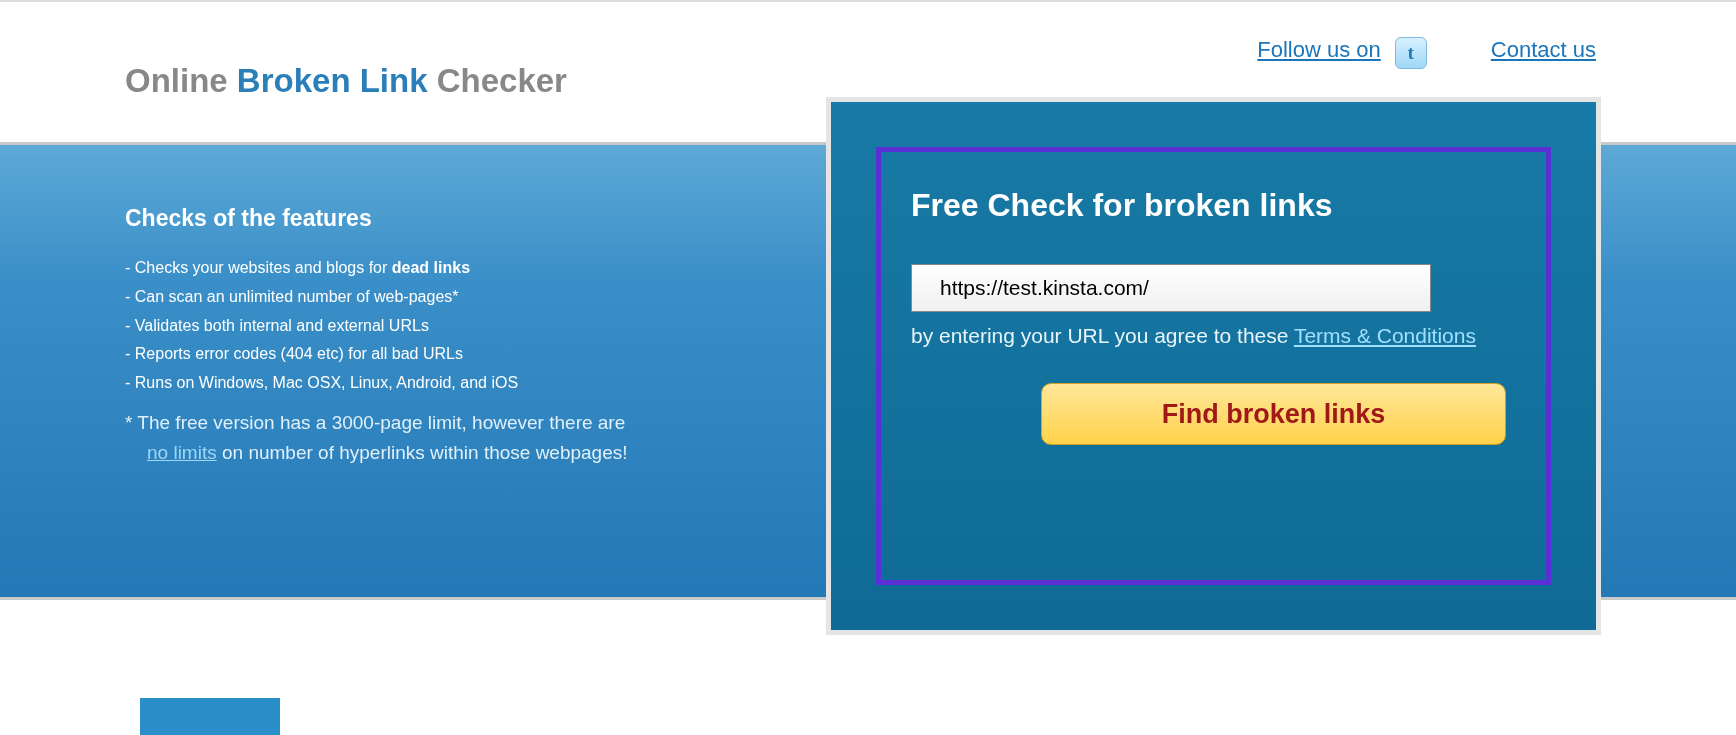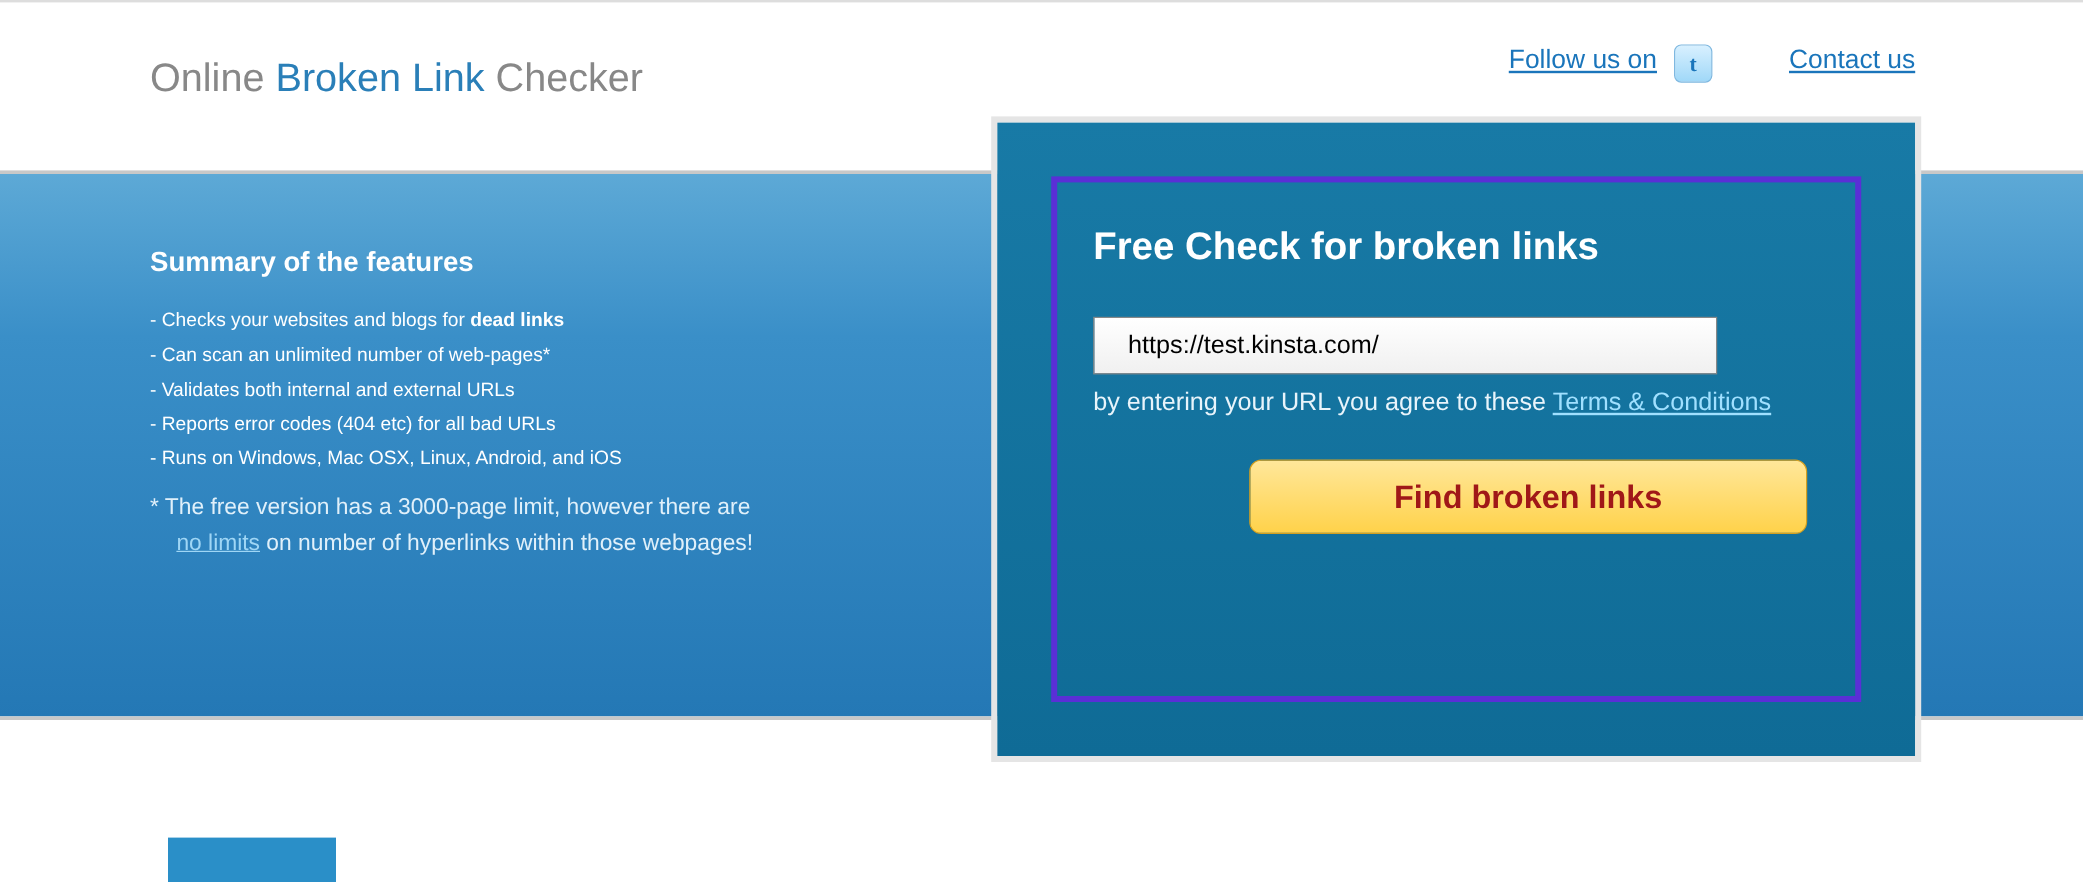--- a/index.html
+++ b/index.html
@@ -12,23 +12,23 @@
     position: relative;
     border-top: 2px solid #ddd;
   }
   .header {
     position: relative;
     height: 140px;
   }
   .logo {
     position: absolute;
     left: 125px;
-    top: 44px;
+    top: 60px;
     font-size: 33px;
-    font-weight: normal;
+    font-weight: bold;
   }
   .logo .gray { color: #888; }
   .logo .blue { color: #2a7fb8; }
   .top-links {
     position: absolute;
     right: 140px;
     top: 35px;
     font-size: 22px;
     display: flex;
     align-items: flex-start;
@@ -168,21 +168,21 @@
   </div>
   <div class="top-links">
     <a href="#">Follow us on</a>
     <span class="tw-icon">t</span>
     <a href="#" class="contact">Contact us</a>
   </div>
 </div>
 
 <div class="blue-banner">
   <div class="features">
-    <div class="features-title">Summary of the features</div>
+    <div class="features-title">Checks of the features</div>
     <ul class="features-list">
       <li><span>- Checks your websites and blogs for </span><span class="bold">dead links</span><span></span></li>
       <li><span>- Can scan an unlimited number of web-pages*</span></li>
       <li><span>- Validates both internal and external URLs</span></li>
       <li><span>- Reports error codes (404 etc) for all bad URLs</span></li>
       <li><span>- Runs on Windows, Mac OSX, Linux, Android, and iOS</span></li>
     </ul>
     <div class="footnote">
       <span>*  The free version has a 3000-page limit, however there are</span>
       <span class="indent">

